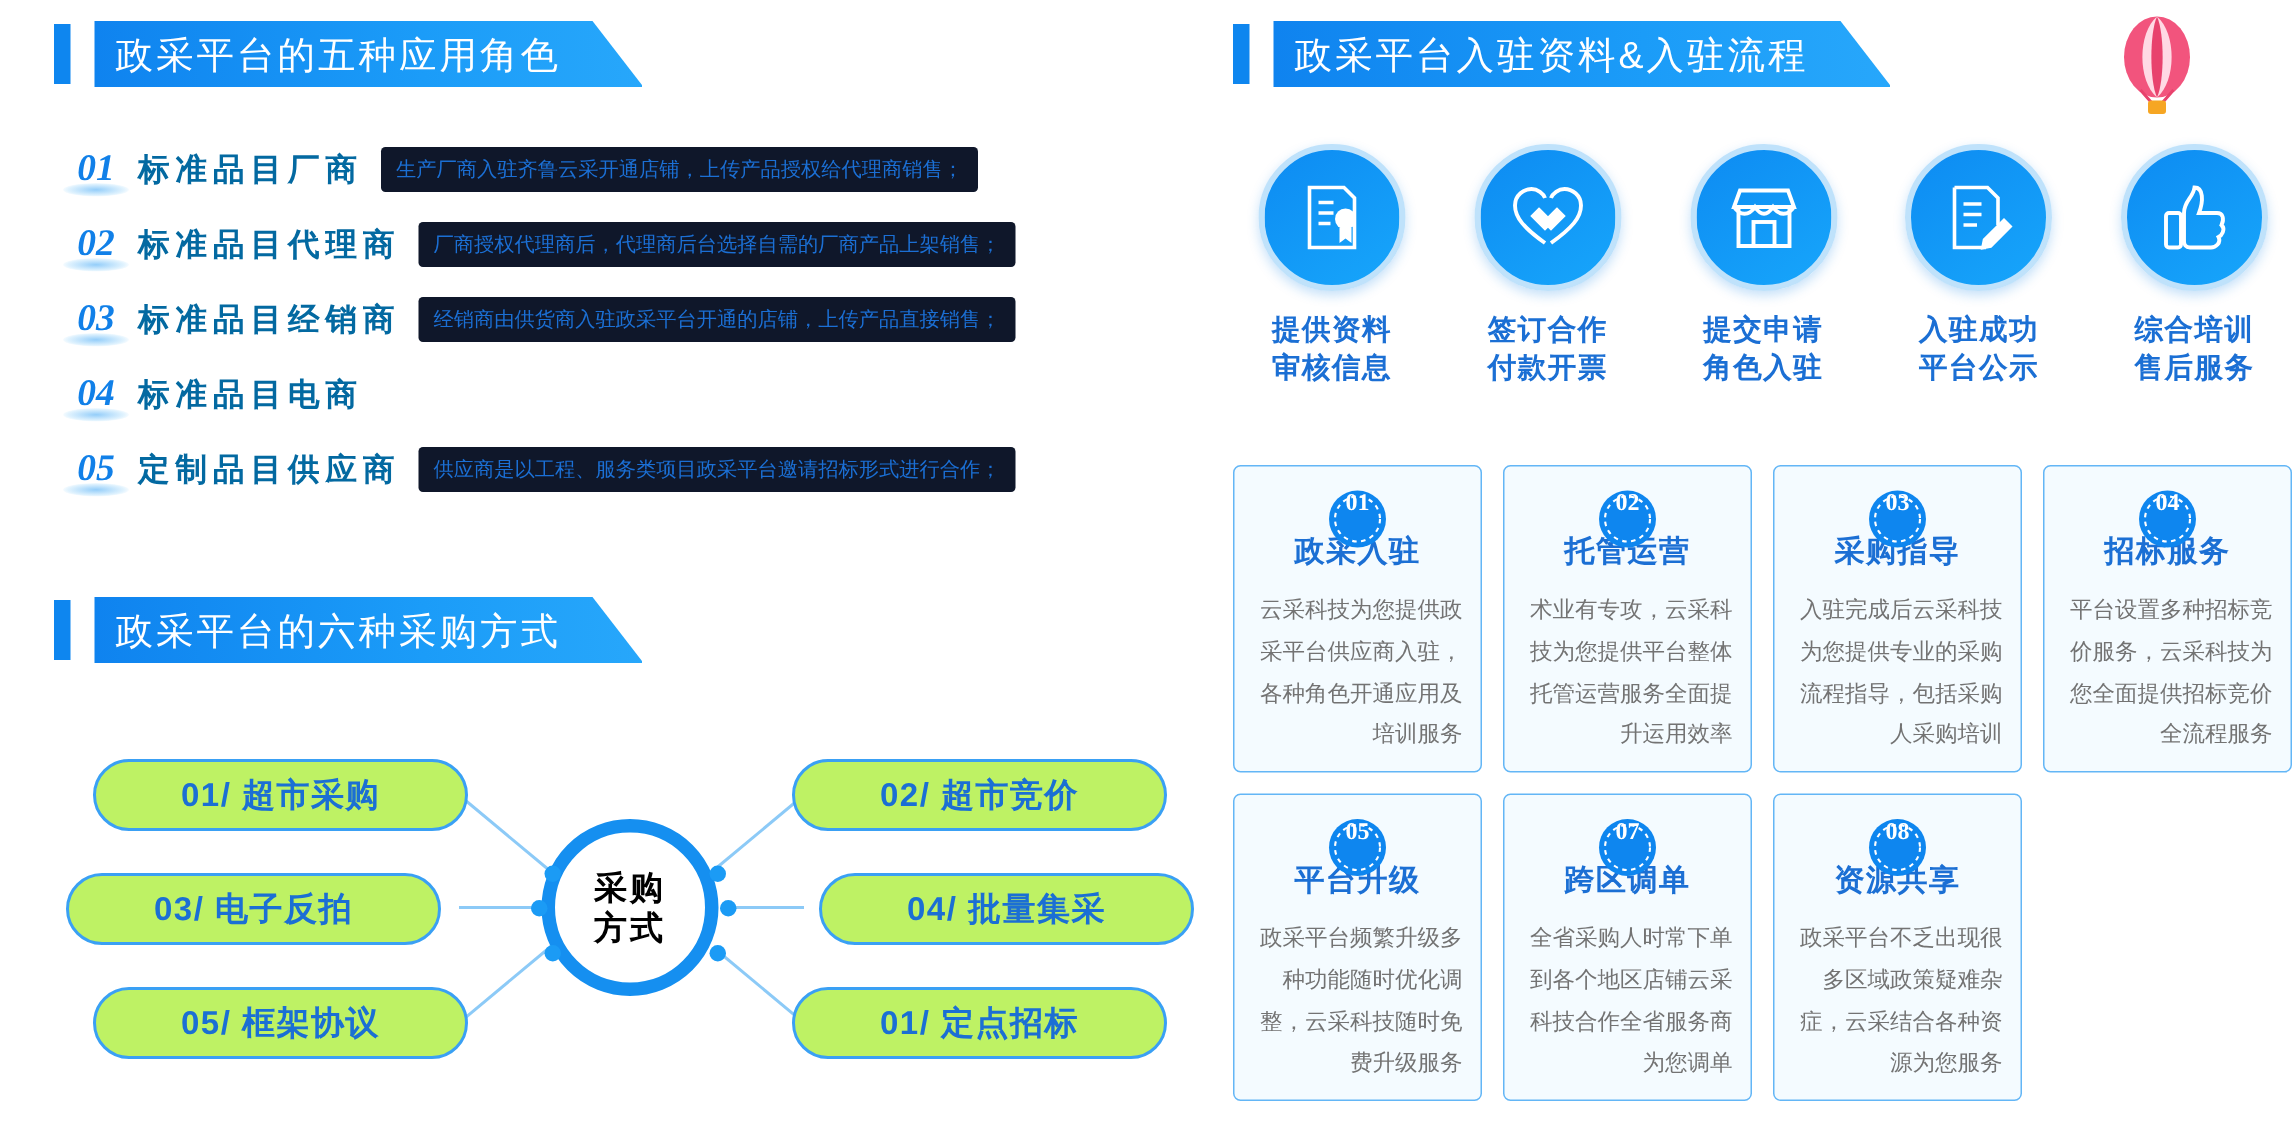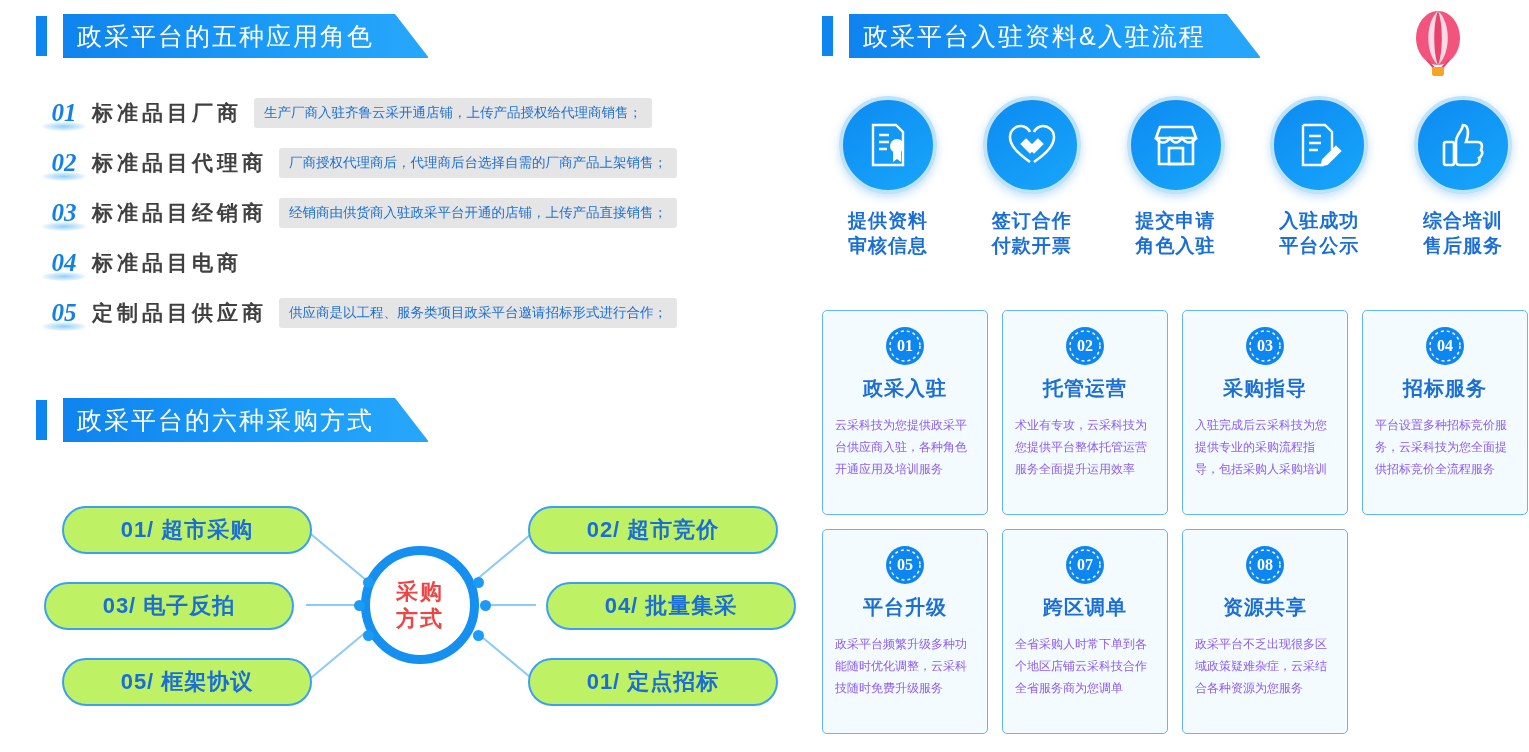--- a/index.html
+++ b/index.html
@@ -32,41 +32,41 @@
     align-items: center; justify-content: center;
     font-style: italic; font-weight: bold; font-size: 25px; color: #1180e8;
     font-family: "Liberation Serif", serif;
   }
   .role-num::after {
     content: ""; position: absolute; left: 6px; bottom: 2px; width: 44px; height: 9px;
     border-radius: 50%;
     background: radial-gradient(ellipse at center, rgba(60,165,245,.55) 0%, rgba(120,200,250,.22) 60%, rgba(255,255,255,0) 75%);
   }
   .role-title {
-    font-size: 21px; color: #404040; font-weight: bold; letter-spacing: 4px;
+    font-size: 21px; color: #0369a1; font-weight: bold; letter-spacing: 4px;
     white-space: nowrap; margin-right: 12px;
   }
   .role-desc {
-    background: #e5e5e5; color: #1b6fd4; font-size: 13.5px;
+    background: #0f172a; color: #1b6fd4; font-size: 13.5px;
     padding: 6px 10px; border-radius: 3px; white-space: nowrap;
   }
 
   
   .methods { position: absolute; left: 36px; top: 470px; width: 790px; height: 260px; }
   .pill {
     position: absolute; display: flex; align-items: center; justify-content: center;
     border: 2px solid #3aa0f4; border-radius: 26px; background: #bef264;
     color: #1b6fd4; font-size: 22px; font-weight: bold; letter-spacing: 1px;
     height: 48px; white-space: nowrap;
   }
   .hub {
     position: absolute; left: 325px; top: 76px; width: 118px; height: 118px;
     border-radius: 50%; border: 9px solid #158ff0; background: #fff;
     display: flex; flex-direction: column; align-items: center; justify-content: center;
-    color: #ef4444; font-size: 22px; font-weight: bold; line-height: 1.25; letter-spacing: 2px;
+    color: #000000; font-size: 22px; font-weight: bold; line-height: 1.25; letter-spacing: 2px;
   }
   .dot { position: absolute; width: 11px; height: 11px; background: #1b9bf5; border-radius: 50%; }
 
   
   .right { position: absolute; left: 822px; top: 0; width: 707px; height: 752px; }
 
   .flow { position: absolute; left: 0; top: 96px; width: 707px; display: flex; justify-content: space-between; }
   .flow-item { width: 132px; display: flex; flex-direction: column; align-items: center; }
   .flow-circle {
     width: 98px; height: 98px; border-radius: 50%;
@@ -82,21 +82,21 @@
     display: grid; grid-template-columns: repeat(4, 166px); grid-auto-rows: 205px;
     gap: 14px 14px; }
   .card { border: 1.5px solid #63b6f6; border-radius: 5px; background: #f4fbff;
     padding: 14px 12px 10px; display: flex; flex-direction: column; align-items: center; }
   .badge { position: relative; width: 42px; height: 42px; display: flex;
     align-items: center; justify-content: center; }
   .badge svg { position: absolute; inset: 0; }
   .badge span { position: relative; color: #fff; font-weight: bold; font-size: 16px;
     font-family: "Liberation Serif", serif; }
   .card-title { margin-top: 8px; font-size: 20px; font-weight: bold; color: #1b6fd4; letter-spacing: 1px; }
-  .card-text { margin-top: 12px; font-size: 12px; color: #8b5cf6; line-height: 1.85; text-align: left; }
+  .card-text { margin-top: 12px; font-size: 15px; color: #737373; line-height: 1.85; text-align: right; }
 
   .balloon { position: absolute; right: 56px; top: 10px; }
 </style>
 </head>
 <body>
 
 <div class="page">
 
   <div class="sec-head" style="left:36px; top:14px;">
     <div class="sec-bar"></div>

